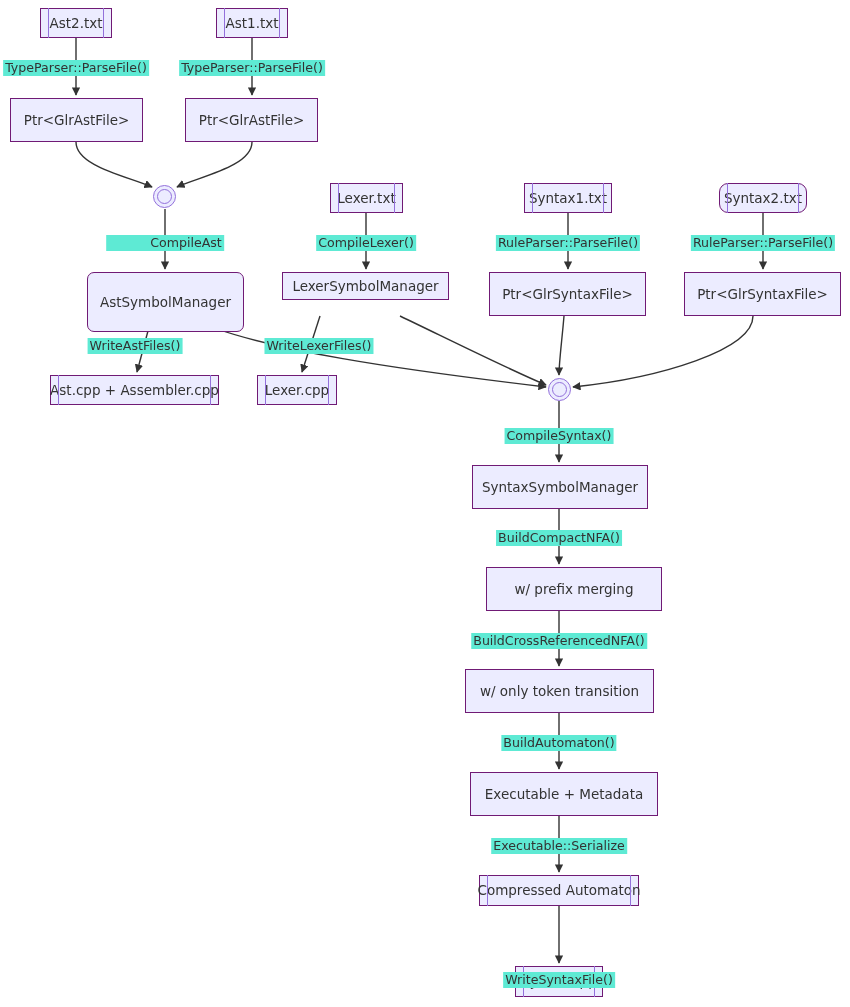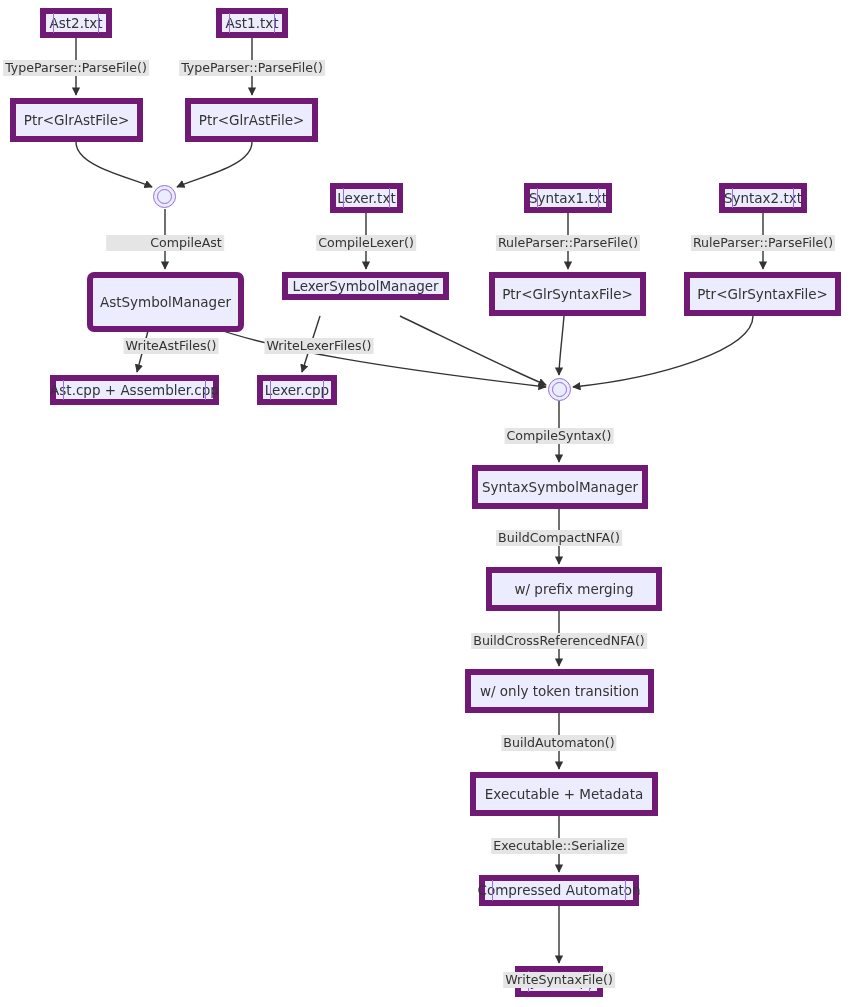--- a/index.html
+++ b/index.html
@@ -2,37 +2,37 @@
 <html><head>
 <meta charset="utf-8">
 <style>
   html,body{margin:0;padding:0;background:#ffffff;}
   body{width:850px;height:1007px;position:relative;overflow:hidden;
        font-family:"DejaVu Sans","Liberation Sans",sans-serif;}
   #diagram{position:absolute;left:0;top:0;width:850px;height:1007px;}
 
   .node{position:absolute;box-sizing:border-box;display:flex;
         align-items:center;justify-content:center;
-        background:#ECECFF;border:6px solid #701a75;
+        background:#ECECFF;border:1px solid #701a75;
         color:#333333;font-size:13.5px;line-height:1.1;
         text-align:center;white-space:nowrap;}
 
   
   .node.subroutine::before,.node.subroutine::after{
       content:"";position:absolute;top:-1px;bottom:-1px;width:0;
       border-left:1px solid #9370DB;}
   .node.subroutine::before{left:7px;}
   .node.subroutine::after{right:7px;}
 
   .circle{position:absolute;box-sizing:border-box;border-radius:50%;
           background:#ECECFF;border:1px solid #9370DB;}
   .circle .inner{position:absolute;left:3px;top:3px;right:3px;bottom:3px;
           border-radius:50%;border:1px solid #9370DB;box-sizing:border-box;}
 
-  .edge-label{position:absolute;background:#e5e5e5;color:#333333;
+  .edge-label{position:absolute;background:#5eead4;color:#333333;
         font-size:12.6px;line-height:1.15;white-space:nowrap;
         padding:1px 2px;box-sizing:border-box;transform:translateX(-50%);}
   svg.links{position:absolute;left:0;top:0;width:850px;height:1007px;
         pointer-events:none;}
 </style>
 </head>
 <body>
 
 <div id="diagram">
 
@@ -87,21 +87,21 @@
   </div>
 
   <div class="node subroutine" style="left:330px;top:183px;width:73px;height:30px;">
     <span>Lexer.txt</span>
   </div>
 
   <div class="node subroutine" style="left:524px;top:183px;width:88px;height:30px;">
     <span>Syntax1.txt</span>
   </div>
 
-  <div class="node subroutine" style="left:719px;top:183px;width:88px;height:30px;">
+  <div class="node subroutine" style="left:719px;top:183px;width:88px;height:30px;border-radius:9px;">
     <span>Syntax2.txt</span>
   </div>
 
   <div class="node" style="left:87px;top:272px;width:157px;height:60px;border-radius:7px;">
     <span>AstSymbolManager</span>
   </div>
 
   <div class="node" style="left:282px;top:272px;width:167px;height:28px;">
     <span>LexerSymbolManager</span>
   </div>
@@ -155,21 +155,21 @@
   <div class="edge-label" style="left:252px;top:60px;">TypeParser::ParseFile()</div>
 
   <div class="edge-label" style="left:165px;top:235px;padding-left:44px;">CompileAst</div>
 
   <div class="edge-label" style="left:366px;top:235px;">CompileLexer()</div>
 
   <div class="edge-label" style="left:568px;top:235px;">RuleParser::ParseFile()</div>
 
   <div class="edge-label" style="left:763px;top:235px;">RuleParser::ParseFile()</div>
 
-  <div class="edge-label" style="left:135px;top:338px;margin-left:36px;">WriteAstFiles()</div>
+  <div class="edge-label" style="left:135px;top:338px;">WriteAstFiles()</div>
 
   <div class="edge-label" style="left:319px;top:338px;">WriteLexerFiles()</div>
 
   <div class="edge-label" style="left:559px;top:428px;">CompileSyntax()</div>
 
   <div class="edge-label" style="left:559px;top:530px;">BuildCompactNFA()</div>
 
   <div class="edge-label" style="left:559px;top:633px;">BuildCrossReferencedNFA()</div>
 
   <div class="edge-label" style="left:559px;top:735px;">BuildAutomaton()</div>

